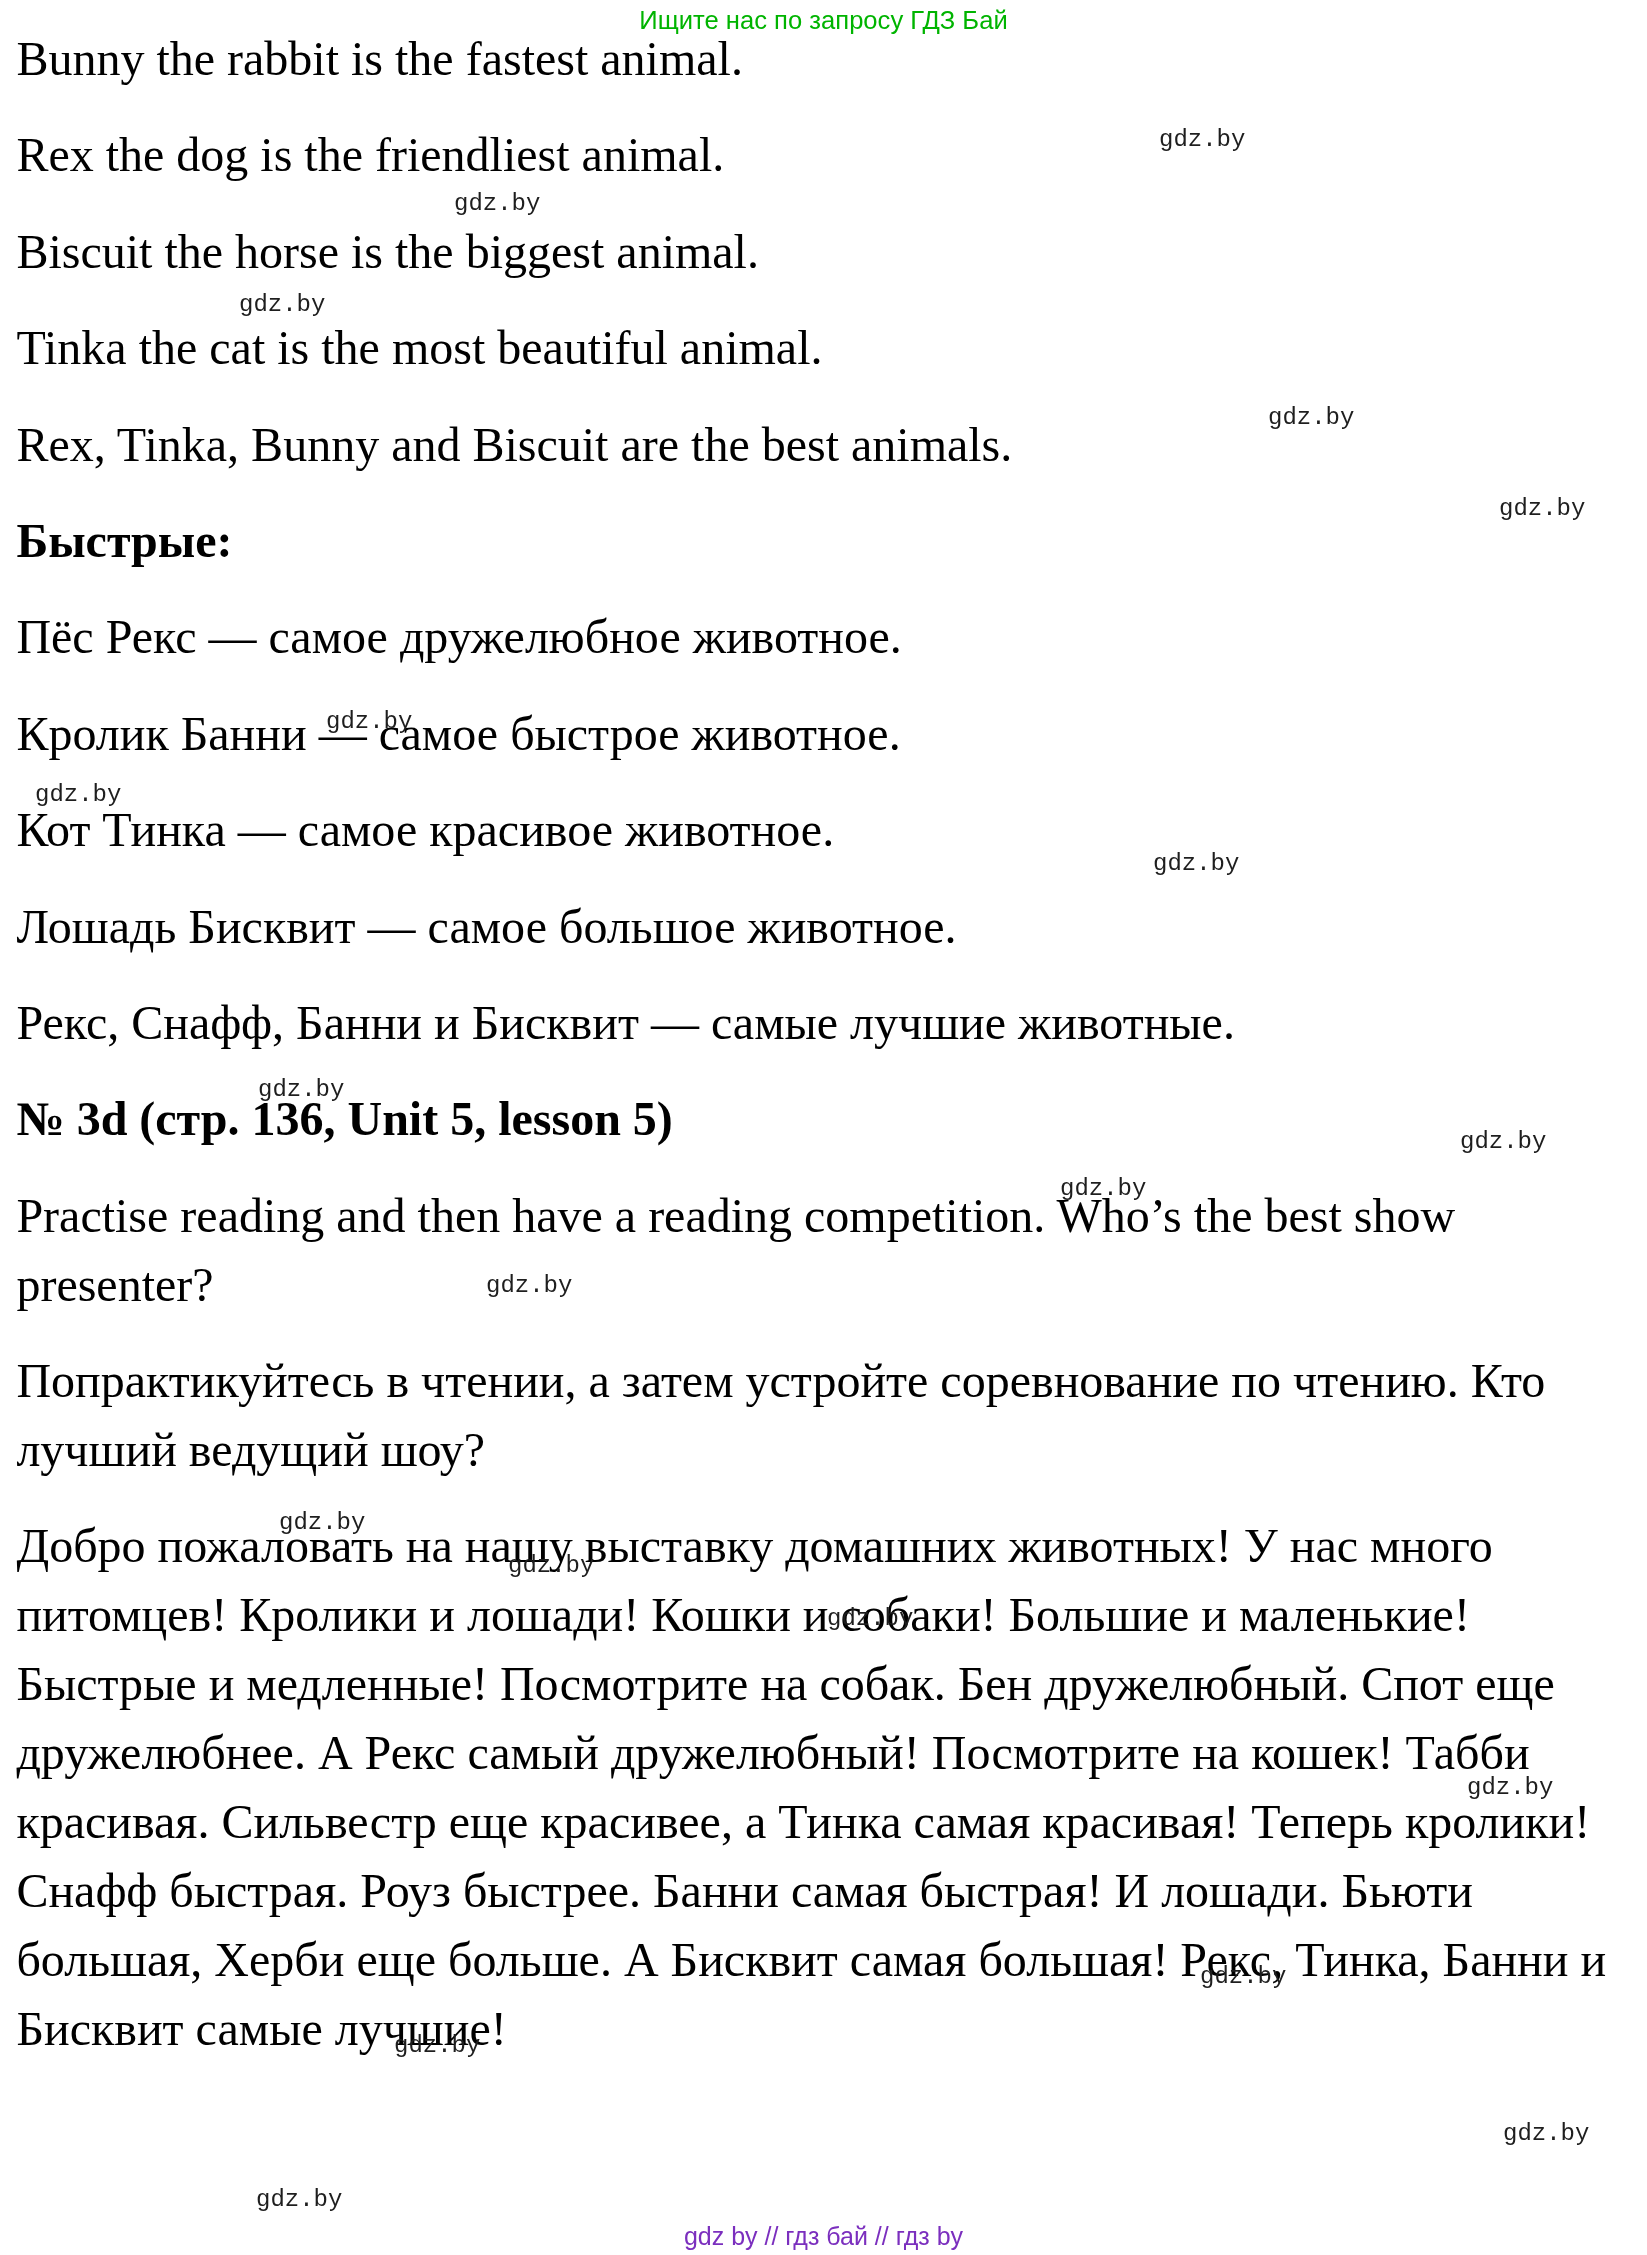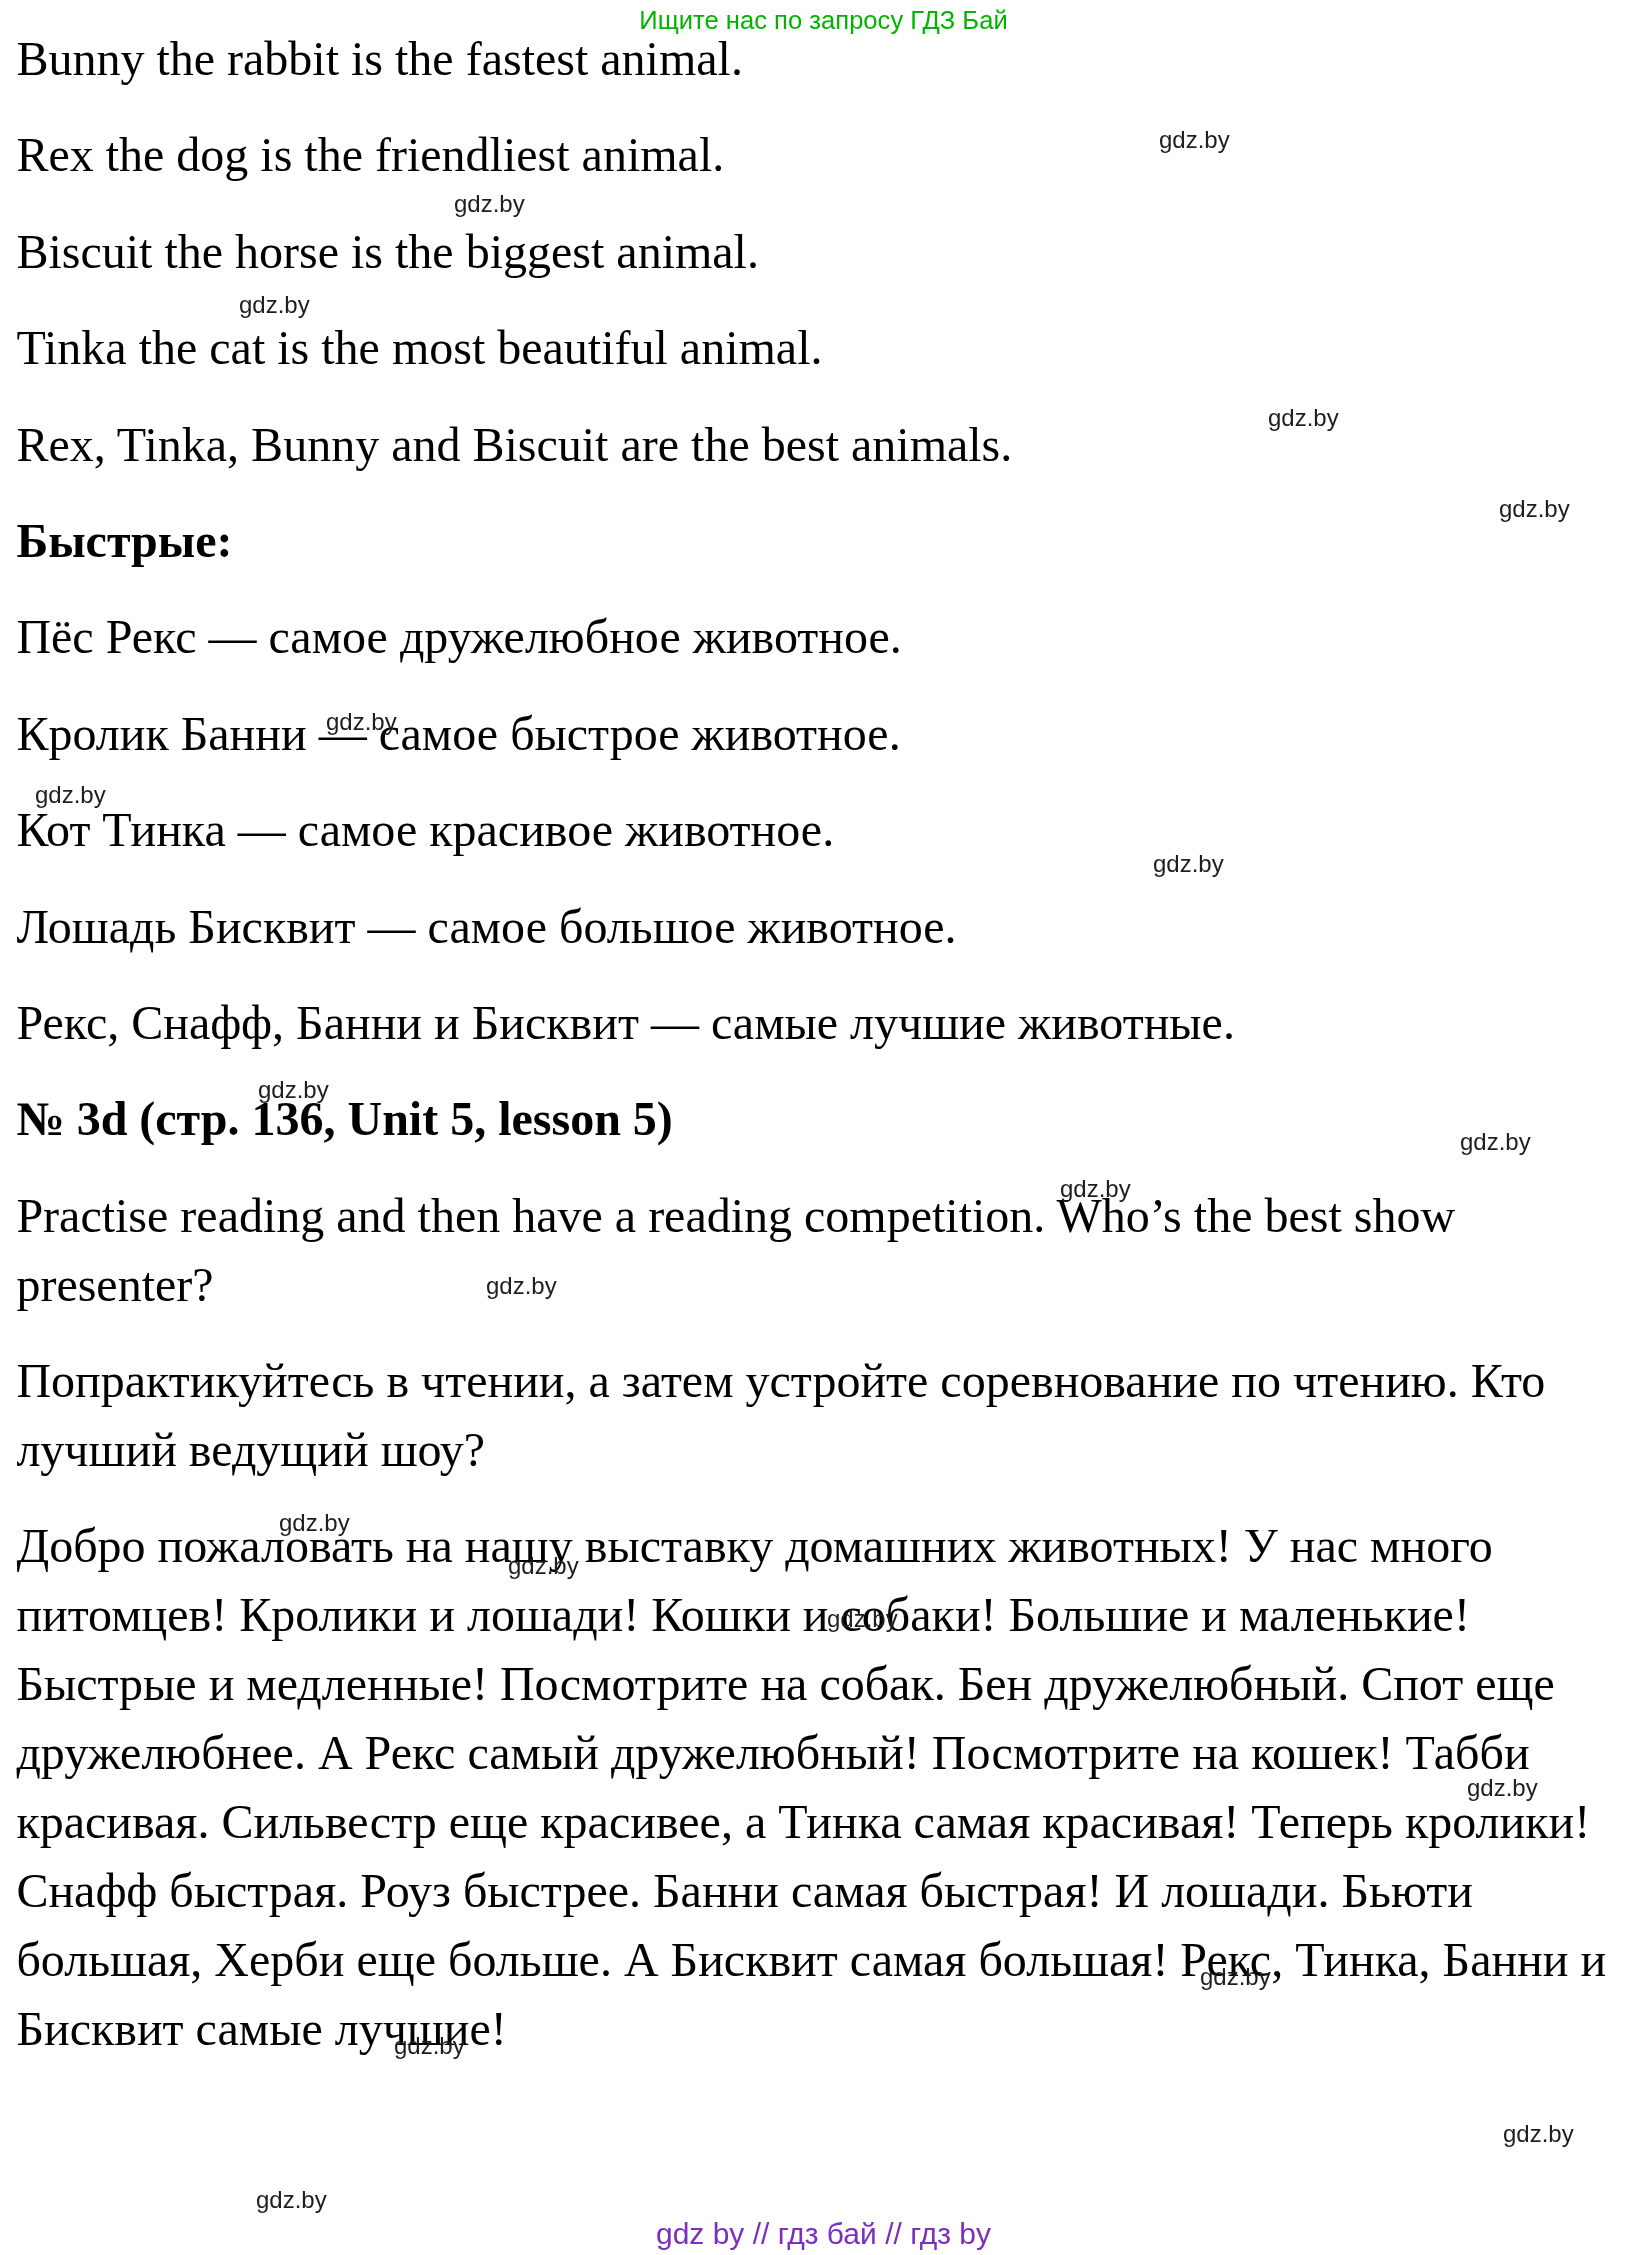--- a/index.html
+++ b/index.html
@@ -35,33 +35,33 @@
     line-height: 69px;
   }
   .content p {
     margin: 0 0 27.4px 0;
   }
   .content p.bold {
     font-weight: bold;
   }
   .wm {
     position: absolute;
-    font-family: Liberation Sans, sans-serif;
+    font-family: Liberation Mono, monospace;
     font-size: 24px;
     color: #1e1e1e;
     white-space: nowrap;
   }
   .footer {
     position: absolute;
     bottom: 5.5px;
     left: 0;
     width: 100%;
     text-align: center;
     font-family: "Liberation Sans", "DejaVu Sans", sans-serif;
-    font-size: 30px;
+    font-size: 25px;
     color: #7b2fbe;
     cursor: pointer;
   }
 </style>
 </head>
 <body>
 
 <div class="page">
 
   <div class="banner">Ищите нас по запросу ГДЗ Бай</div>

